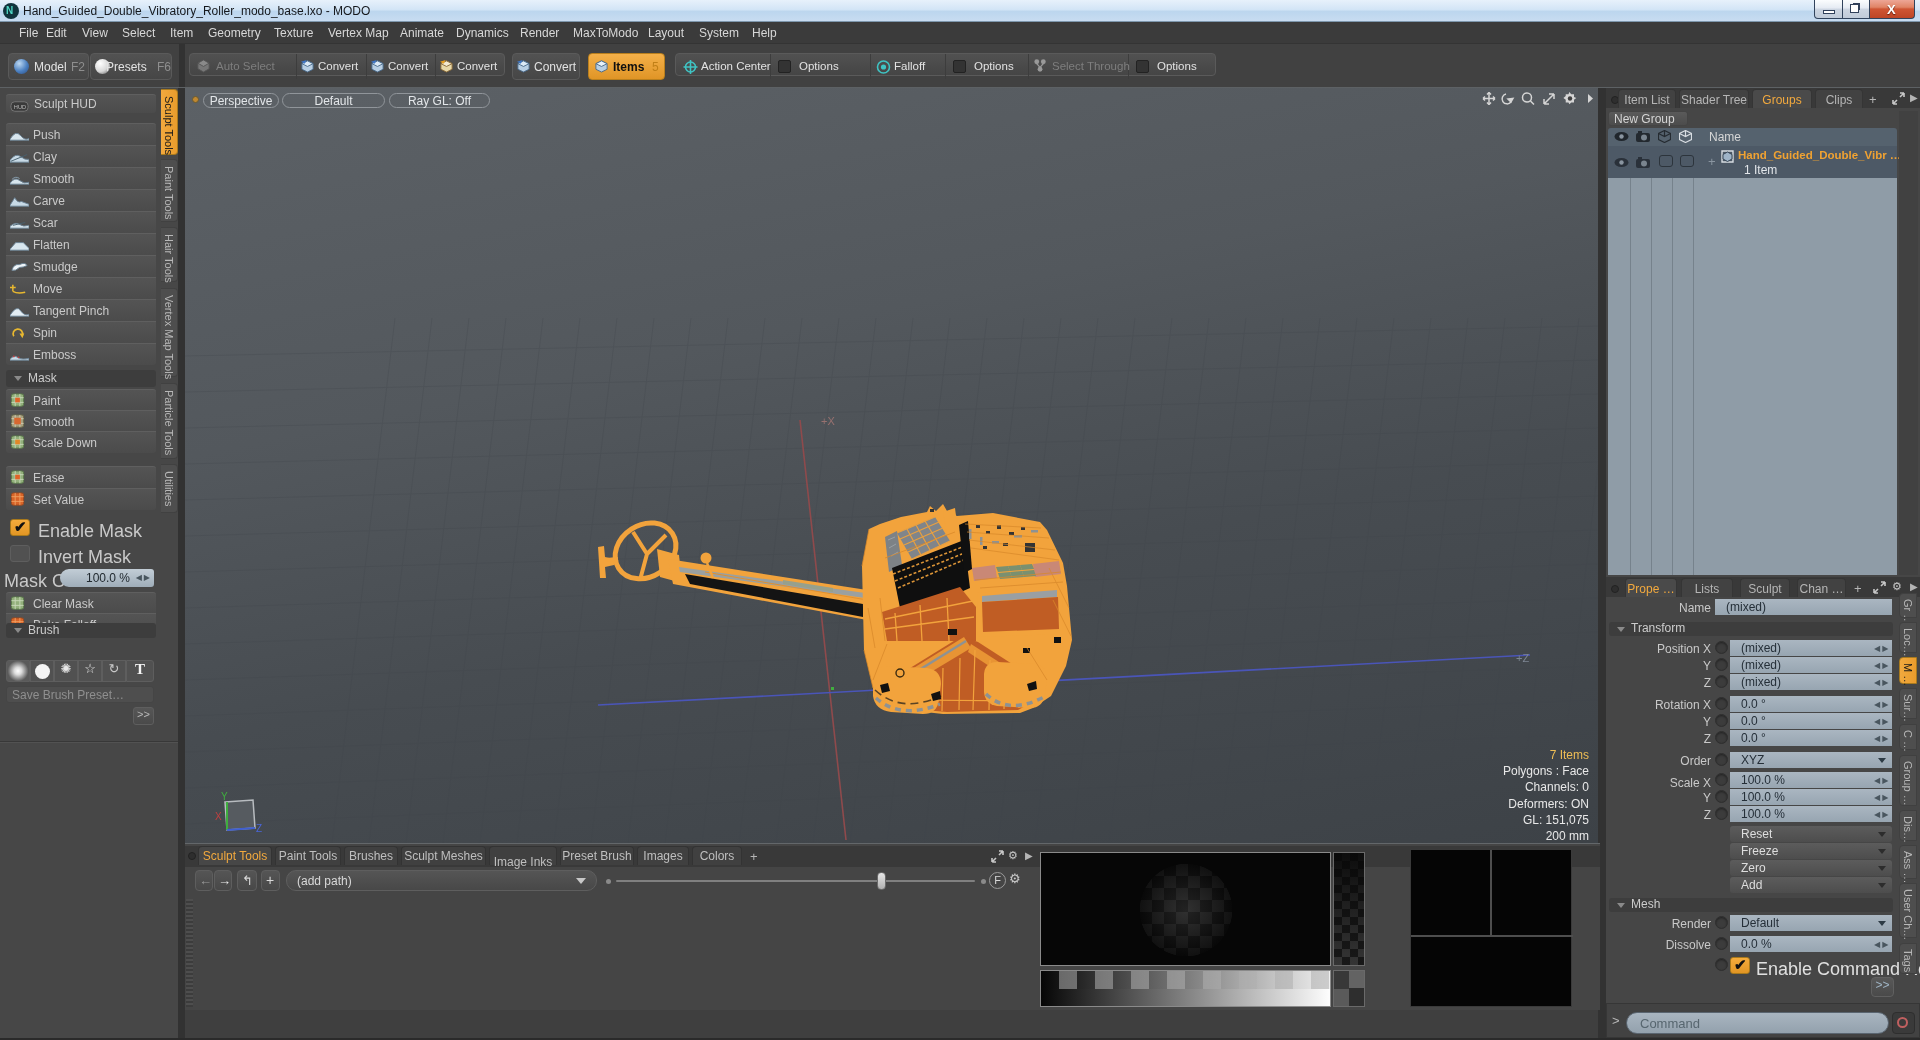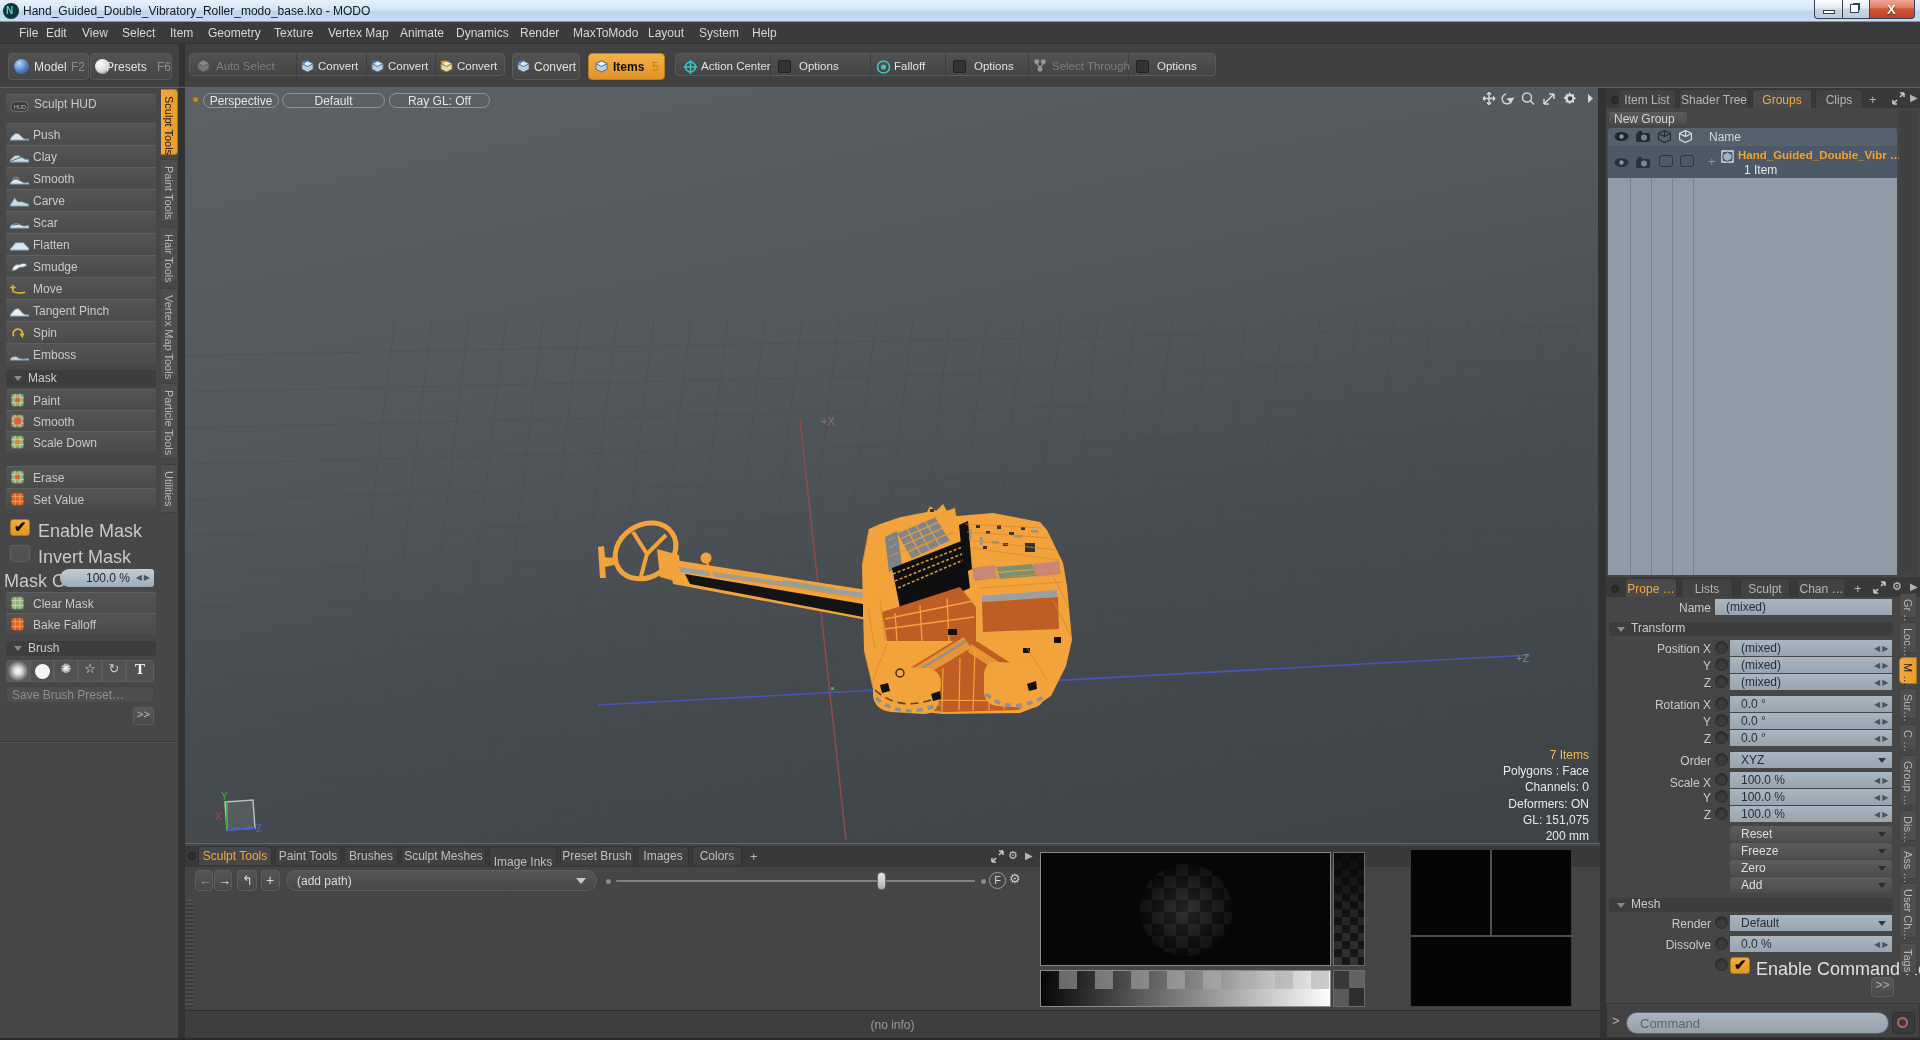--- a/index.html
+++ b/index.html
@@ -397,21 +397,21 @@
         </svg>
         <span class="lb">Clear Mask</span>
       </div>
     <div class="lprow" style="top:525px; border-radius:0 0 3px 3px;">
         <svg class="ic" style="width:16px;" viewBox="0 0 16 16">
           <rect x="1" y="1" width="13" height="13" rx="2" fill="#d86428" stroke="#9a4a20"></rect>
           <path d="M5 1 L5 14 M10 1 L10 14 M1 5 L14 5 M1 10 L14 10" stroke="#f0a060"></path>
         </svg>
         <span class="lb">Bake Falloff</span>
       </div>
-    <div class="sechead" style="top:553px; height:15px;">
+    <div class="sechead" style="top:535px; height:15px;">
         <span class="tri" style="top:5px;"></span>
         <span class="lb" style="top:0;">Brush</span>
       </div>
     <div style="position:absolute; left:6px; top:572px; width:148px; height:22px;">
       <span style="position:absolute;left:0;width:24px;height:22px;background:radial-gradient(circle,#ffffff 0%,#dcdcdc 25%,#5a5a5a 70%);border:1px solid #5e5e5e;border-radius:3px 0 0 3px;"></span>
       <span style="position:absolute;left:24px;width:24px;height:22px;background:#515151;border:1px solid #5e5e5e;">
           <i style="position:absolute;left:4px;top:3px;width:15px;height:15px;border-radius:50%;background:#f4f4f4;"></i>
         </span>
       <span style="position:absolute;left:48px;width:24px;height:22px;background:#515151;border:1px solid #5e5e5e;color:#e8e8e8;font-size:13px;text-align:center;">✺</span>
       <span style="position:absolute;left:72px;width:24px;height:22px;background:#515151;border:1px solid #5e5e5e;color:#e0e0e0;font-size:13px;text-align:center;">☆</span>
@@ -887,23 +887,20 @@
         background-size:36px 36px,36px 36px,100% 100%;background-position:0 0,18px 18px,0 0;"></div>
       <div style="position:absolute;left:0;top:18px;width:291px;height:19px;background:linear-gradient(90deg,#060606,#ffffff);"></div>
     </div>
     <div style="position:absolute;left:1148px;top:126px;width:32px;height:37px;border:1px solid #6a6a6a;
       background:conic-gradient(#636363 0 25%, #2e2e2e 0 50%, #5a5a5a 0 75%, #383838 0);"></div>
     <div style="position:absolute;left:1225px;top:5px;width:162px;height:158px;background:#050505;border:1px solid #3a3a3a;">
       <div style="position:absolute;left:79px;top:0;width:2px;height:85px;background:#4e4e4e;"></div>
       <div style="position:absolute;left:0;top:85px;width:162px;height:2px;background:#4e4e4e;"></div>
     </div>
   </div>
-  <div id="statusbar" class="abs">
-      <div class="tx">(no info)</div>
-    </div>
   <div id="cmdbar" class="abs">
     <span style="position:absolute;left:5px;top:9px;color:#b8b8b8;font-size:13px;">&gt;</span>
     <div style="position:absolute;left:19px;top:8px;width:263px;height:22px;border-radius:11px;
       background:linear-gradient(#a9b5c0,#93a1ad);border:1px solid #5a6570;">
       <span style="position:absolute;left:13px;top:3px;color:#57666f;font-size:13px;">Command</span>
     </div>
     <div style="position:absolute;left:285px;top:8px;width:23px;height:22px;border-radius:4px;background:#3a3a3a;border:1px solid #2e2e2e;">
       <span style="position:absolute;left:4px;top:4px;width:11px;height:11px;border-radius:50%;border:2px solid #c06060;"></span>
     </div>
   </div>

